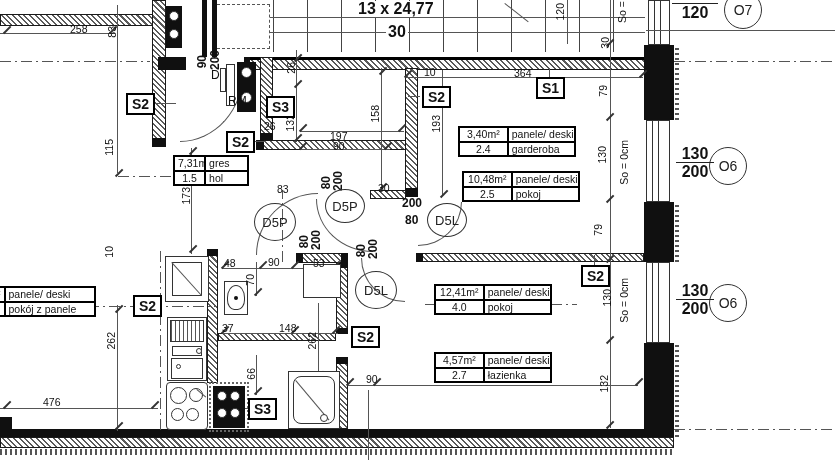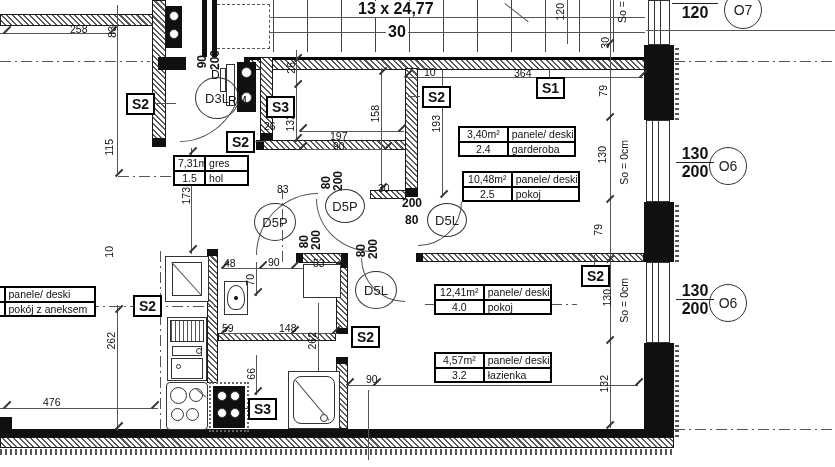--- a/index.html
+++ b/index.html
@@ -250,41 +250,40 @@
   </div>
   <div class="rt" style="left:434px;top:284px;width:118px">
     <div class="c1">12,41m²</div>
     <div>panele/ deski</div>
     <div class="c1">4.0</div>
     <div>pokoj</div>
   </div>
   <div class="rt" style="left:434px;top:352px;width:118px">
     <div class="c1">4,57m²</div>
     <div>panele/ deski</div>
-    <div class="c1">3.2</div>
+    <div class="c1">2.7</div>
     <div>łazienka</div>
   </div>
   <div class="rt" style="left:-62px;top:286px;width:158px">
     <div class="c1" style="text-align:right">m²</div>
     <div>panele/ deski</div>
     <div class="c1"></div>
-    <div>pokój z aneksem</div>
+    <div>pokój z panele</div>
   </div>
 
   <div class="sb" style="left:126px;top:93px">S2</div>
   <div class="sb" style="left:226px;top:131px">S2</div>
   <div class="sb" style="left:266px;top:96px">S3</div>
   <div class="sb" style="left:422px;top:86px">S2</div>
   <div class="sb" style="left:536px;top:77px">S1</div>
   <div class="sb" style="left:581px;top:265px">S2</div>
   <div class="sb" style="left:133px;top:295px">S2</div>
   <div class="sb" style="left:351px;top:326px">S2</div>
   <div class="sb" style="left:248px;top:398px">S3</div>
 
-  <div class="cl" style="left:195px;top:77px;width:44px;height:42px">D3L</div>
   <div class="cl" style="left:254px;top:203px;width:42px;height:38px">D5P</div>
   <div class="cl" style="left:325px;top:189px;width:40px;height:34px">D5P</div>
   <div class="cl" style="left:355px;top:271px;width:42px;height:38px">D5L</div>
   <div class="cl" style="left:427px;top:203px;width:40px;height:34px">D5L</div>
   <div class="dm" style="left:211px;top:70px;font-size:12px">D</div>
   <div class="dm" style="left:228px;top:96px;font-size:12px">RM</div>
 
   <div class="wf" style="left:672px;top:-14px;width:46px">
     <div>120</div>
     <div class="bar">120</div>
@@ -323,21 +322,21 @@
   <div class="dm dv" style="left:597px;top:146px">130</div>
   <div class="dm dv" style="left:593px;top:224px">79</div>
   <div class="dm dv" style="left:602px;top:289px">130</div>
   <div class="dm dv" style="left:599px;top:375px">132</div>
   <div class="dm" style="left:264px;top:121px">26</div>
   <div class="dm" style="left:224px;top:258px">48</div>
   <div class="dm" style="left:268px;top:257px">90</div>
   <div class="dm dv" style="left:245px;top:274px">70</div>
   <div class="dm" style="left:313px;top:258px">53</div>
   <div class="dm dv" style="left:104px;top:246px">10</div>
-  <div class="dm" style="left:222px;top:323px">59</div>
+  <div class="dm" style="left:222px;top:323px">37</div>
   <div class="dm" style="left:279px;top:323px">148</div>
   <div class="dm dv" style="left:246px;top:368px">66</div>
   <div class="dm dv" style="left:106px;top:332px">262</div>
   <div class="dm dv" style="left:307px;top:332px">262</div>
   <div class="dm dv dmb" style="left:197px;top:55px">90</div>
   <div class="dm dv dmb" style="left:210px;top:50px">200</div>
   <div class="dm dv dmb" style="left:299px;top:235px">80</div>
   <div class="dm dv dmb" style="left:311px;top:230px">200</div>
   <div class="dm dv dmb" style="left:321px;top:176px">80</div>
   <div class="dm dv dmb" style="left:333px;top:171px">200</div>

